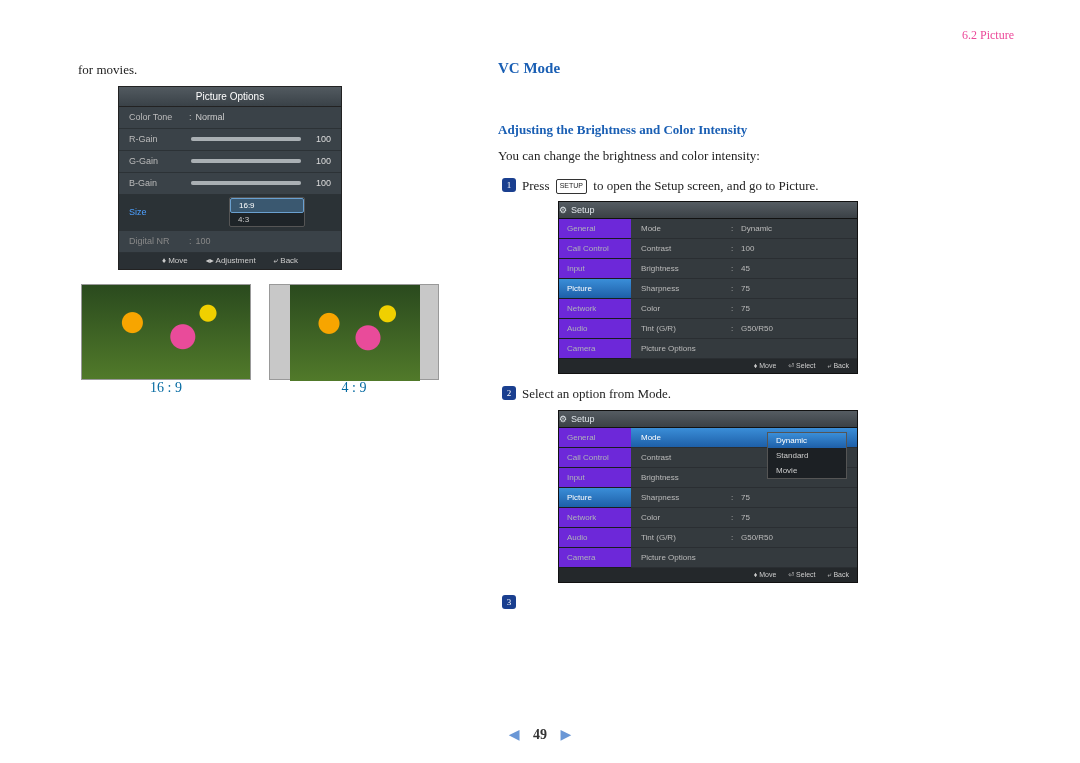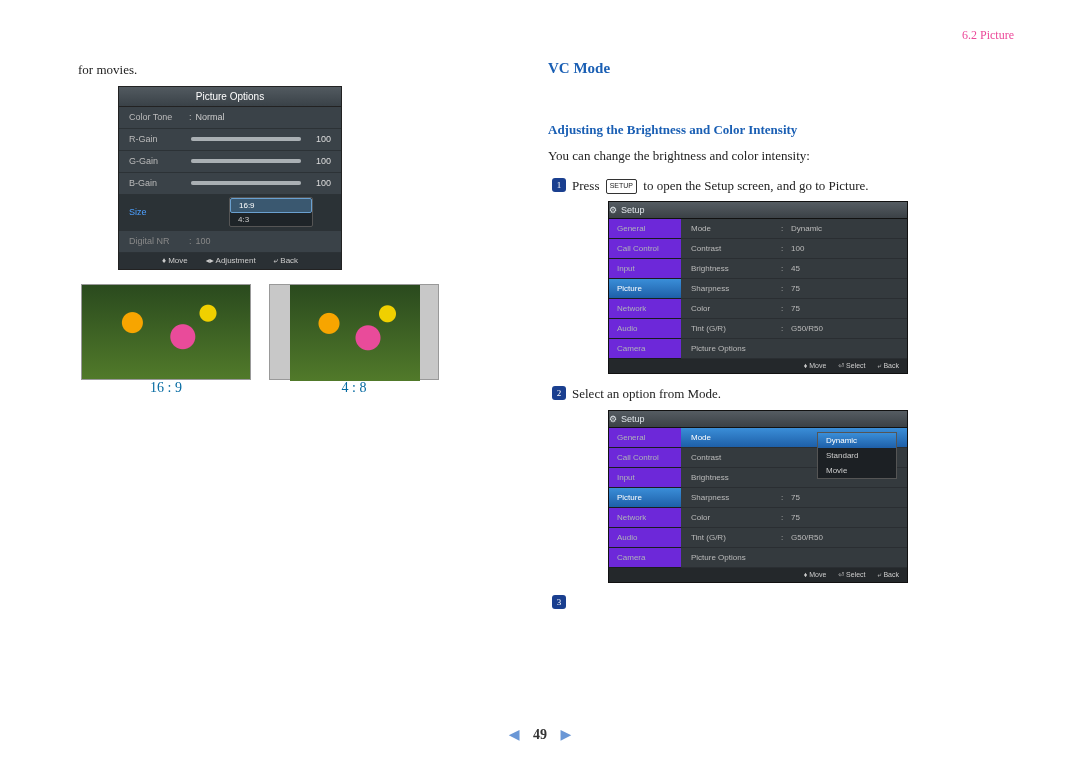--- a/index.html
+++ b/index.html
@@ -14,21 +14,20 @@
   .header-right {
     position: absolute;
     top: 28px;
     right: 66px;
     font-size: 12px;
     color: #ec4899;
   }
   .page-content {
     display: flex;
     padding: 60px 78px 0 78px;
-    gap: 50px;
   }
   .left-col { width: 420px; }
   .right-col { width: 440px; }
   .body-text { font-size: 13px; color: #222; line-height: 1.5; }
   
   
   .po-panel {
     width: 224px;
     margin: 6px 0 0 40px;
     background: #3a4248;
@@ -64,21 +63,21 @@
   }
   .po-fill { position:absolute; left:0; top:0; height:100%; width:100%; background:#aab0b4; border-radius:2px;}
   .po-val { width: 24px; text-align: right; color:#ddd; }
   .po-size-row { background:#2b3236; }
   .po-size-label { color:#4da0ff; width:60px; }
   .po-size-popup {
     margin-left: 40px;
     background:#1e2428;
     border:1px solid #555;
     border-radius:2px;
-    width: 84px;
+    width: 76px;
     font-size:8px;
   }
   .po-size-opt { padding:2px 8px; color:#ccc; }
   .po-size-opt.sel { background:#3a5870; color:#fff; border:1px solid #6aa0d0; border-radius:2px; }
   .po-nr { color:#888; }
   .po-footer {
     display:flex;
     justify-content:center;
     gap:18px;
     padding:3px 0;
@@ -226,21 +225,21 @@
       </div>
     </div>
 
     <div class="thumbs">
       <div class="thumb-wrap">
         <div class="thumb169"></div>
         <div class="ratio-label">16 : 9</div>
       </div>
       <div class="thumb-wrap">
         <div class="thumb43"></div>
-        <div class="ratio-label">4 : 8</div>
+        <div class="ratio-label">4 : 9</div>
       </div>
     </div>
   </div>
 
   <div class="right-col">
     <div class="h1">VC Mode</div>
     <div class="h2">Adjusting the Brightness and Color Intensity</div>
     <div class="body-text">You can change the brightness and color intensity:</div>
 
     <div class="step">

